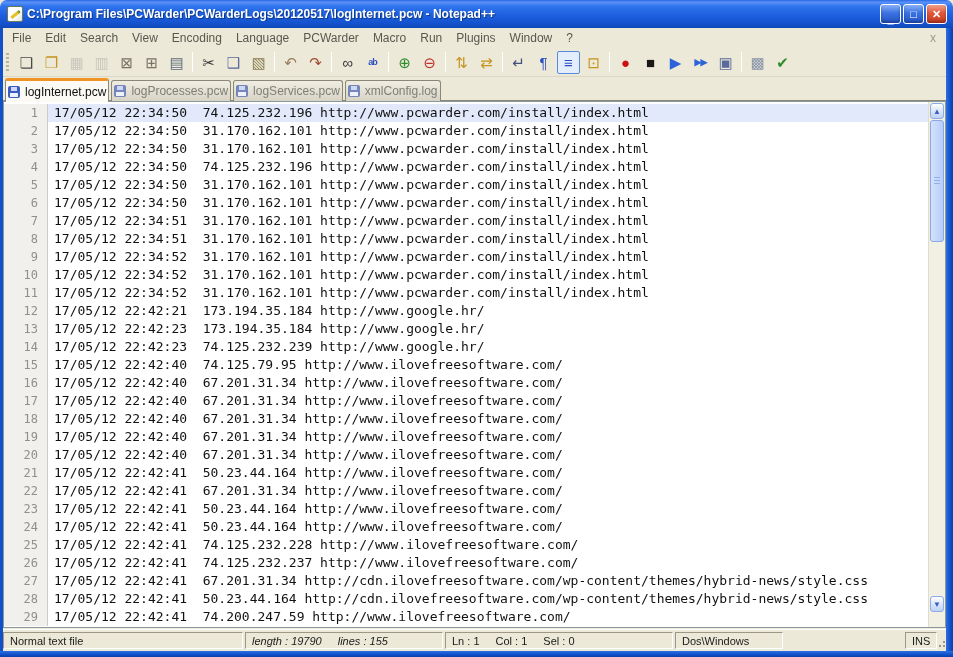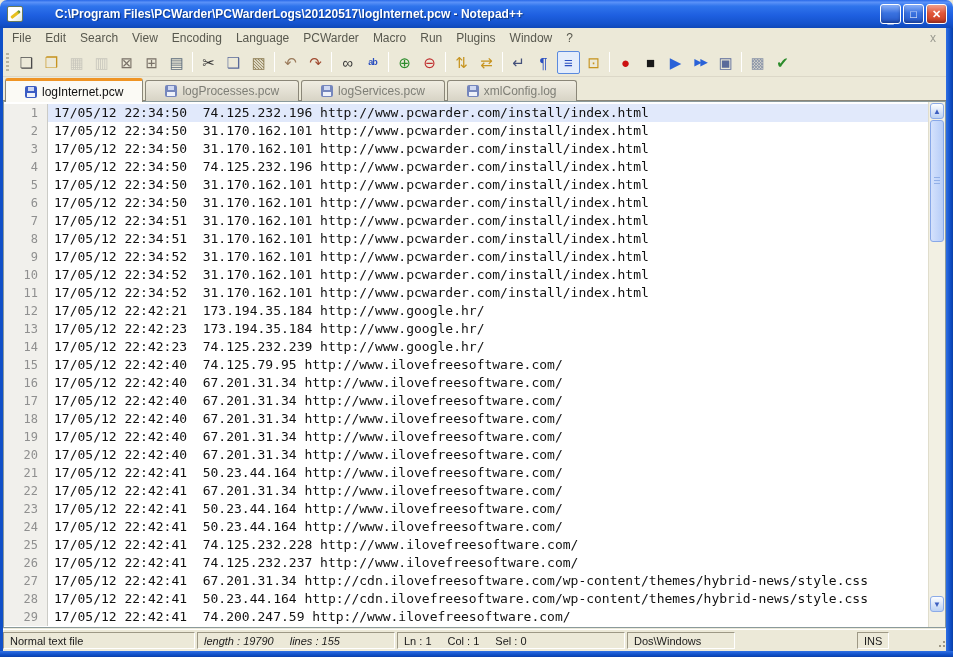--- a/index.html
+++ b/index.html
@@ -9,21 +9,21 @@
   .window { position: absolute; inset: 0; background: #ece9d8; }
 
   
   .edge-left  { position: absolute; left: 0; top: 28px; bottom: 0; width: 3px; background: #1050c8; z-index: 50; }
   .edge-right { position: absolute; right: 0; top: 28px; bottom: 0; width: 7px; background: linear-gradient(90deg,#2f6fe4,#1050c8 60%,#0a3fa8); z-index: 50; }
   .edge-bottom{ position: absolute; left: 0; right: 0; bottom: 0; height: 6px; background: linear-gradient(180deg,#2f6fe4,#1050c8 60%,#0a3fa8); z-index: 51; }
 
   
   .titlebar { position: absolute; left: 0; top: 0; width: 953px; height: 28px;
     background: linear-gradient(180deg,#2868e8 0%,#5b92f8 8%,#2f74ec 22%,#1e5fe0 55%,#1452cc 85%,#0f48b8 100%);
-    border-radius: 7px 7px 0 0; display: flex; align-items: center; padding: 0 5px; z-index: 60; gap: 28px; }
+    border-radius: 7px 7px 0 0; display: flex; align-items: center; padding: 0 5px; z-index: 60; }
   .app-icon { width: 16px; height: 16px; margin: 0 4px 0 2px; position: relative; flex: 0 0 auto;
     background: linear-gradient(135deg,#ffffff 55%,#dfe6d8); border: 1px solid #6a7a5a; border-radius: 2px; }
   .app-icon::after { content: ""; position: absolute; left: 2px; top: 6px; width: 11px; height: 3px;
     background: linear-gradient(90deg,#e8c020 70%,#3a8a3a); transform: rotate(-38deg); border-radius: 1px; }
   .title-text { color: #fff; font-size: 12px; font-weight: bold; text-shadow: 1px 1px 1px #0a3580;
     flex: 1; white-space: nowrap; overflow: hidden; text-overflow: ellipsis; }
   .winbtns { display: flex; gap: 2px; margin-right: 1px; }
   .wbtn { width: 21px; height: 20px; border: 1px solid #fff; border-radius: 3px; color: #fff;
     font-size: 11px; font-weight: bold; display: flex; align-items: center; justify-content: center;
     box-shadow: inset 0 -2px 3px rgba(0,0,30,.3); cursor: default; }
@@ -47,21 +47,21 @@
   .tbtn .tglyph { line-height: 1; }
   .tbtn.small .tglyph { font-size: 9px; font-weight: bold; letter-spacing: -1px; }
   .tbtn.disabled { opacity: .4; filter: grayscale(1); }
   .tbtn.pressed { background: #e4edfb; border-color: #5a8ade; }
   .tsep { width: 1px; height: 20px; background: #c6c2ae; border-right: 1px solid #fff; margin: 0 3px; }
 
   
   .tabbar { position: absolute; left: 3px; right: 7px; top: 77px; height: 24px; background: #ece9d8;
     display: flex; align-items: flex-end; padding-left: 2px; }
   .tabbar::after { content: ""; position: absolute; left: 0; right: 0; bottom: 0; height: 1px; background: #8a8678; }
-  .tab { height: 21px; display: flex; align-items: center; gap: 5px; padding: 0 19px;
+  .tab { height: 21px; display: flex; align-items: center; gap: 5px; padding: 0 2px;
     background: linear-gradient(180deg,#f0ede2,#d7d3c5); border: 1px solid #8a8678; border-bottom: none;
     border-radius: 3px 3px 0 0; color: #7e7e76; font-size: 12px; margin-right: 2px; position: relative; z-index: 1; cursor: default; }
   .tab.active { height: 24px; background: #fbfaf5; border-top: 3px solid #ef9424; color: #101010; z-index: 3; margin-bottom: -1px; }
   .floppy { width: 12px; height: 12px; border-radius: 2px; background: #3b5cc4; position: relative; flex: 0 0 auto; }
   .floppy::before { content: ""; position: absolute; top: 1px; left: 3px; width: 6px; height: 4px; background: #cfd8f2; }
   .floppy::after { content: ""; position: absolute; bottom: 1px; left: 2px; width: 8px; height: 4px; background: #eef1fa; }
   .tab:not(.active) .floppy { background: #7586bd; }
 
   
   .editor { position: absolute; left: 3px; right: 7px; top: 101px; bottom: 29px; background: #fff;
@@ -84,21 +84,21 @@
   .sb-thumb { position: absolute; left: 1px; right: 1px; top: 18px; height: 122px;
     background: linear-gradient(90deg,#d5e2fc,#b6cdf8); border: 1px solid #88a8e8; border-radius: 3px; cursor: default; }
   .sb-thumb::after { content: ""; position: absolute; left: 3px; right: 3px; top: 50%; height: 7px; margin-top: -4px;
     background: repeating-linear-gradient(180deg,#92b0e8 0 1px, transparent 1px 3px); }
 
   
   .statusbar { position: absolute; left: 0; right: 0; bottom: 6px; height: 22px; background: #ece9d8;
     border-top: 1px solid #fff; display: flex; align-items: center; padding: 1px 2px 1px 3px; gap: 2px; z-index: 49; }
   .sfield { height: 17px; border: 1px solid; border-color: #9d9885 #ffffff #ffffff #9d9885;
     font-size: 11px; color: #1a1a1a; display: flex; align-items: center; padding: 0 6px; gap: 16px; white-space: nowrap; overflow: hidden; }
-  .f1 { width: 192px; } .f2 { width: 198px; font-style: italic; } .f3 { width: 228px; }
+  .f1 { width: 240px; } .f2 { width: 198px; font-style: italic; } .f3 { width: 228px; }
   .f4 { width: 108px; } .f5 { width: 118px; margin-top: 45px; } .f6 { width: 32px; }
   .sgrip { flex: 1; height: 17px; position: relative; }
   .sgrip::after { content: ""; position: absolute; right: 2px; bottom: 2px; width: 2px; height: 2px; background: #9d9885;
     box-shadow: -4px 0 #9d9885, -8px 0 #9d9885, 0 -4px #9d9885, -4px -4px #9d9885, 0 -8px #9d9885; }
 </style>
 </head>
 <body>
 
 <div class="window">
 

